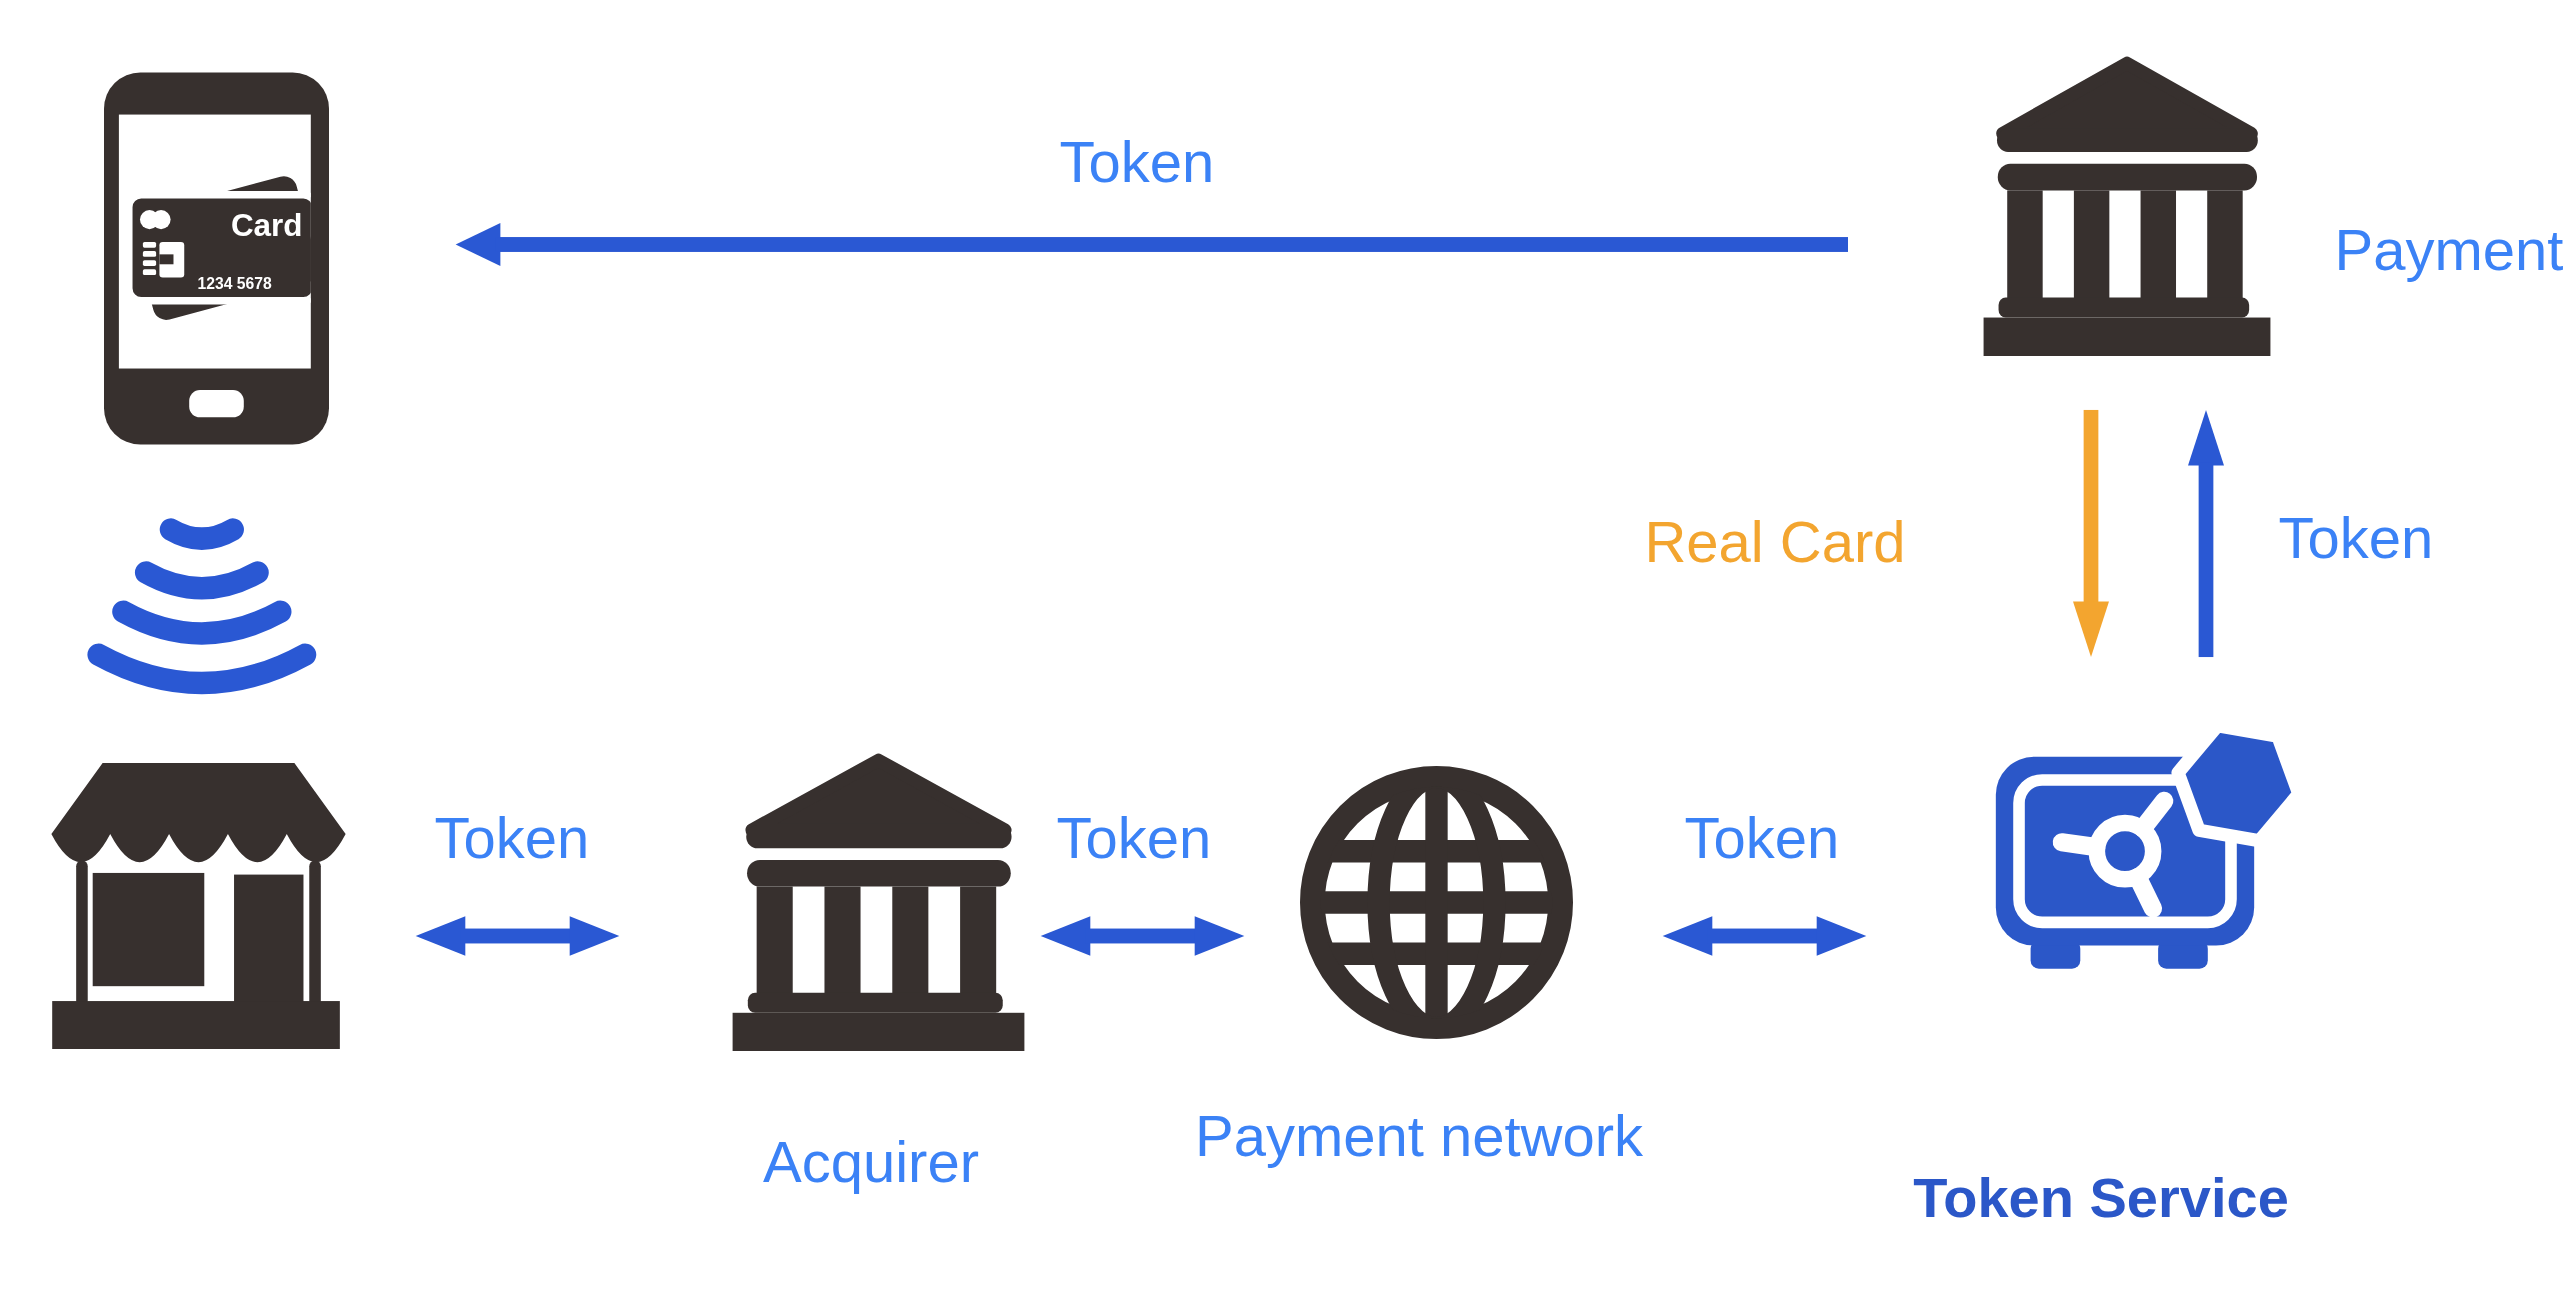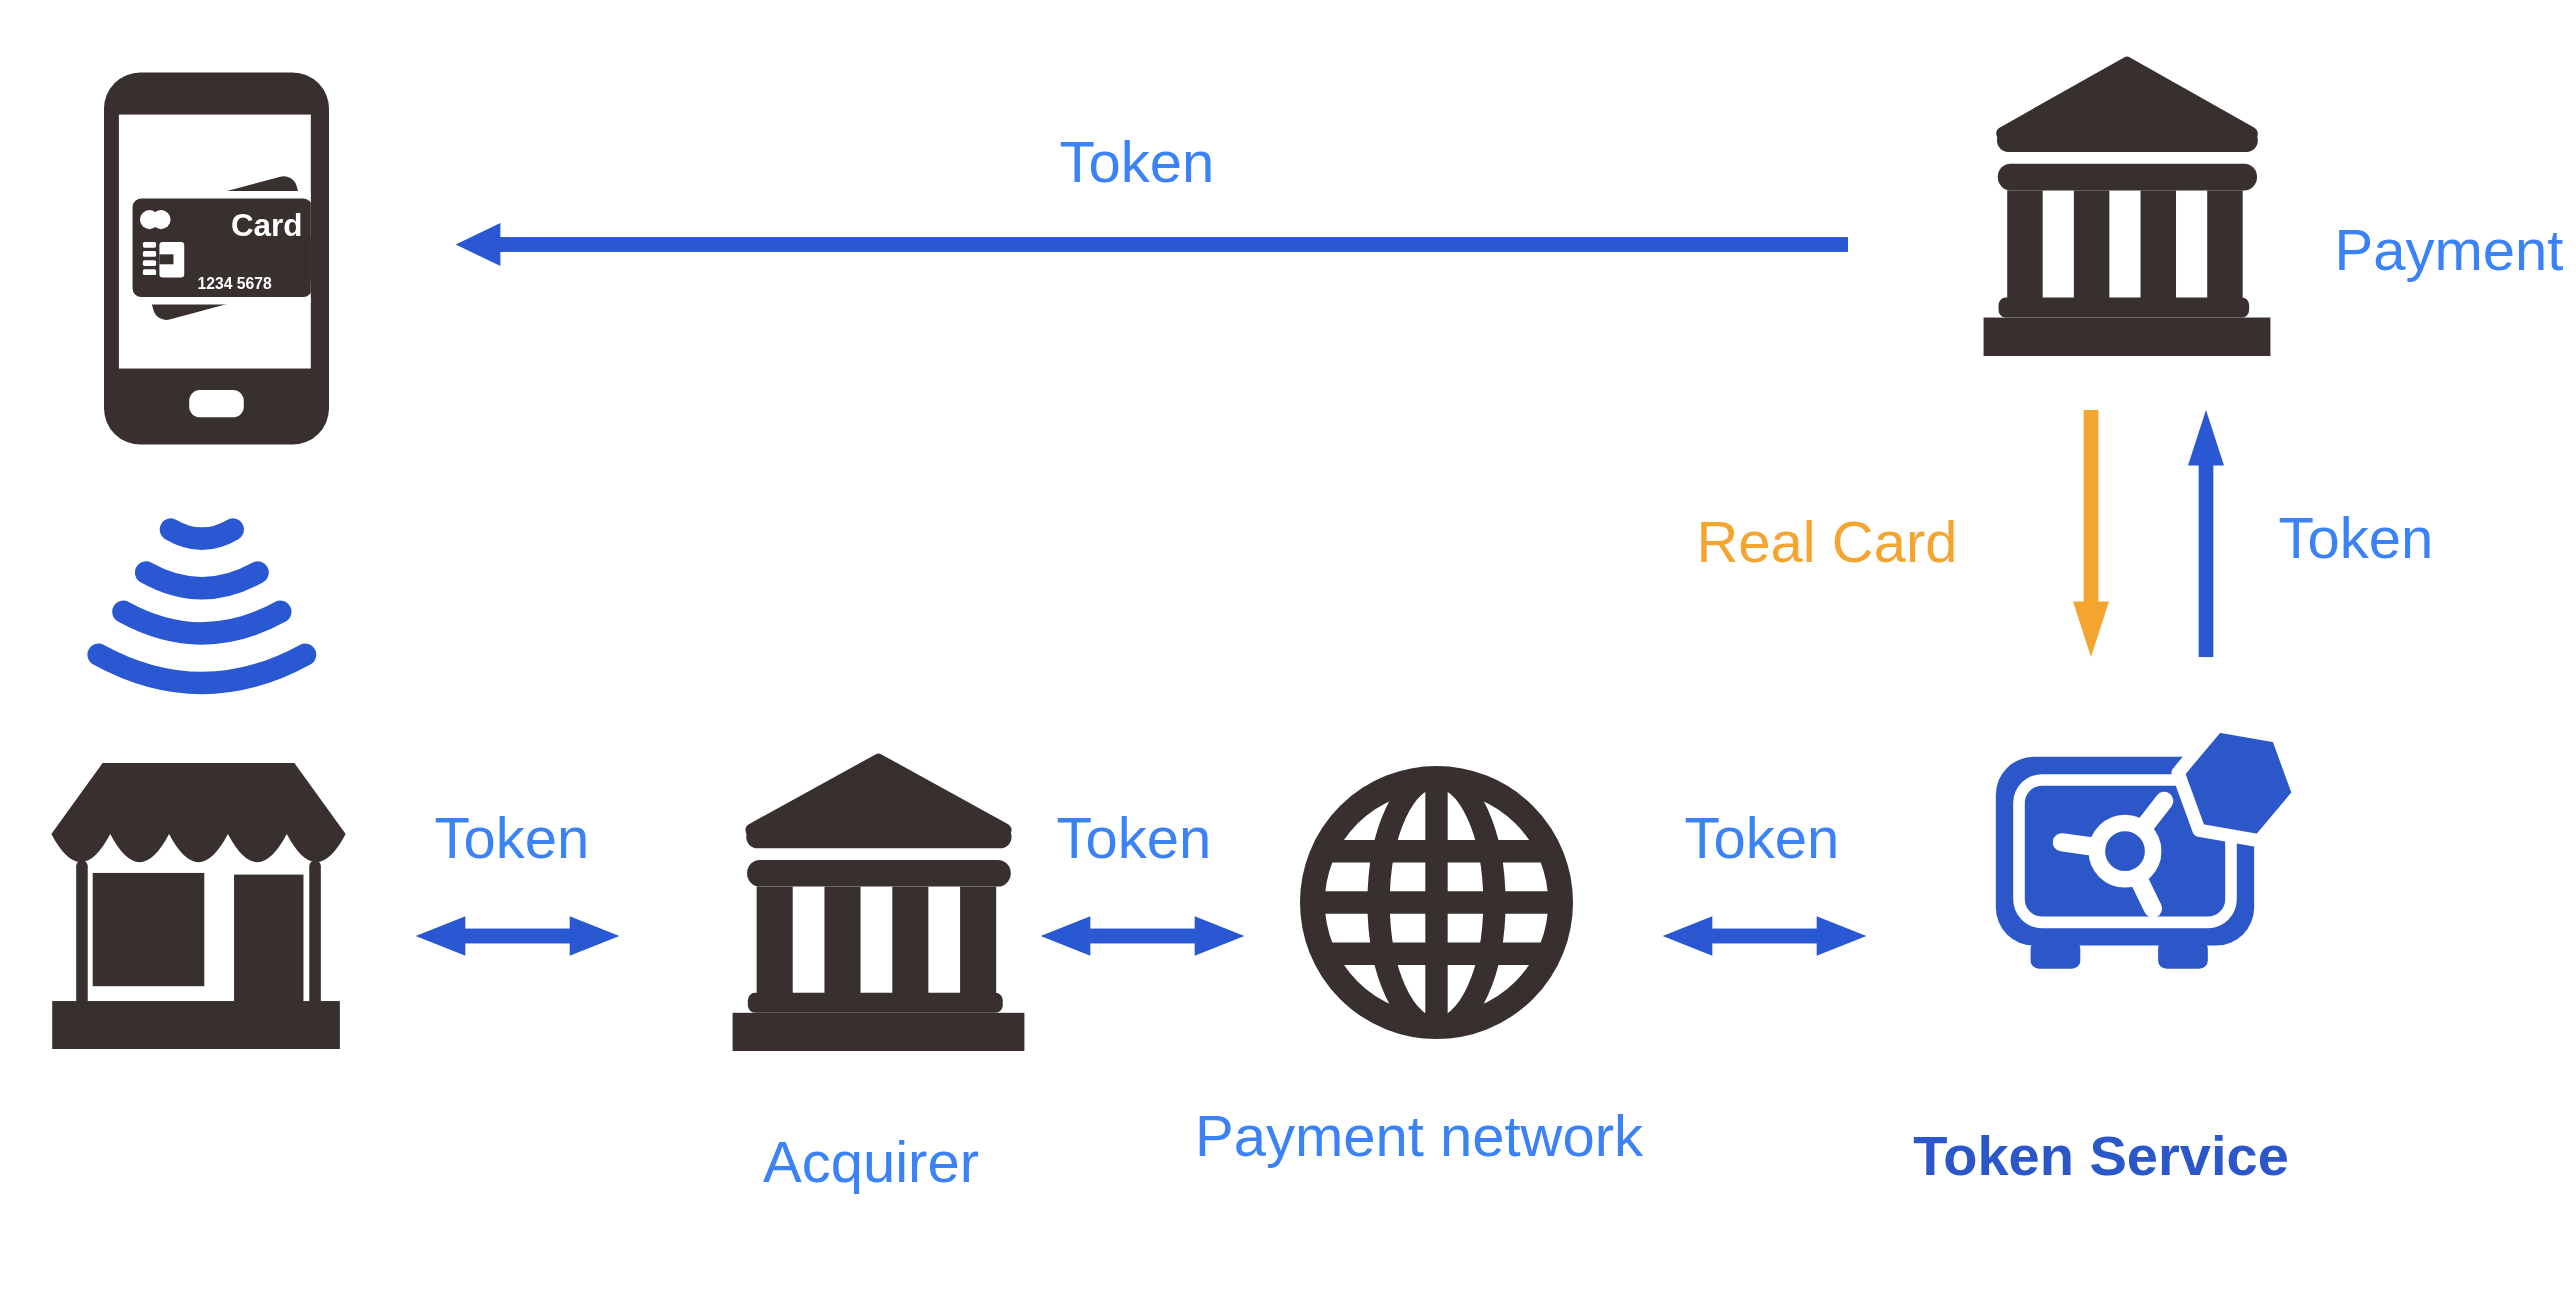--- a/index.html
+++ b/index.html
@@ -18,20 +18,21 @@
     transform:translateX(-50%);
     white-space:nowrap;
   }
   .label.orange{color:var(--orange);}
   .label.tsp{
     font-weight:700;
     color:var(--blue2);
     font-size:56px;
     line-height:70px;
     text-align:left;
+    margin-top:42px;
   }
   svg{display:block;}
 </style>
 </head>
 <body>
 
 <div id="canvas">
 
   <svg class="abs" style="left:104px;top:72px" width="225" height="373" viewBox="0 0 272 450">
     <defs>
@@ -103,21 +104,21 @@
   <div class="label" style="left:2449px;top:220px">Payment</div>
 
   <svg class="abs" style="left:2073px;top:407px" width="36" height="253" viewBox="0 0 44 306" fill="var(--orange)">
     <rect x="13" y="2" width="18" height="238"></rect>
     <polygon points="0,236 44,236 22,304"></polygon>
   </svg>
   <svg class="abs" style="left:2188px;top:407px" width="36" height="253" viewBox="0 0 44 306" fill="var(--blue)">
     <polygon points="22,2 0,70 44,70"></polygon>
     <rect x="13" y="66" width="18" height="238"></rect>
   </svg>
-  <div class="label orange" style="left:1827px;top:512px">Real Card</div>
+  <div class="label orange" style="left:1775px;top:512px">Real Card</div>
   <div class="label" style="left:2356px;top:508px">Token</div>
 
   <svg class="abs" style="left:414px;top:911px" width="207" height="50" viewBox="0 0 250 60" fill="var(--blue)">
     <polygon points="2,30 62,6 62,54"></polygon>
     <rect x="56" y="21" width="138" height="18"></rect>
     <polygon points="248,30 188,6 188,54"></polygon>
   </svg>
   <div class="label" style="left:512px;top:808px">Token</div>
 
   <svg class="abs" style="left:731px;top:752px" width="295" height="299" viewBox="0 0 368 360" preserveAspectRatio="none" fill="var(--dark)">

